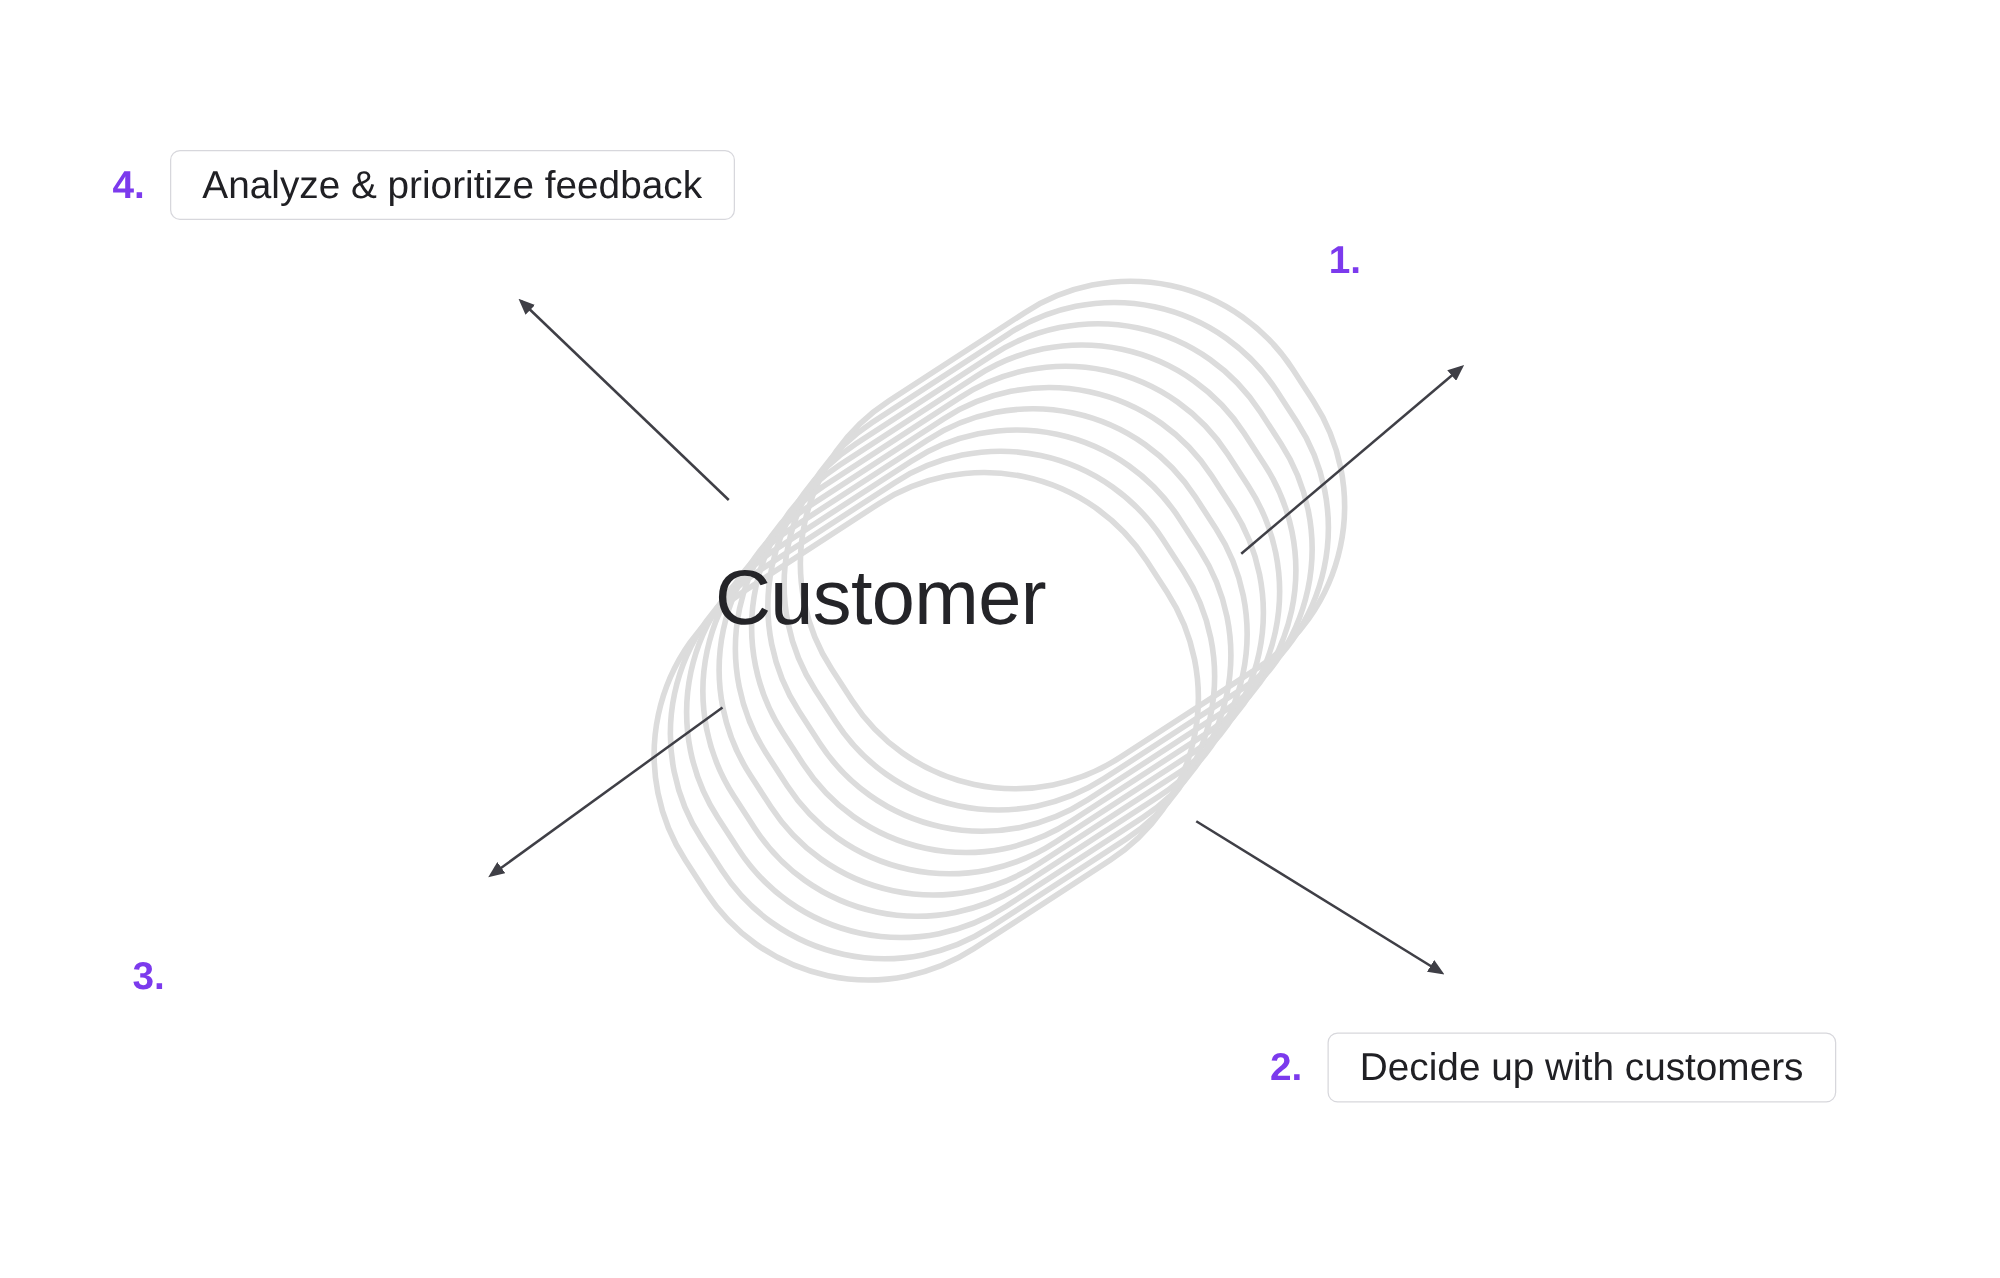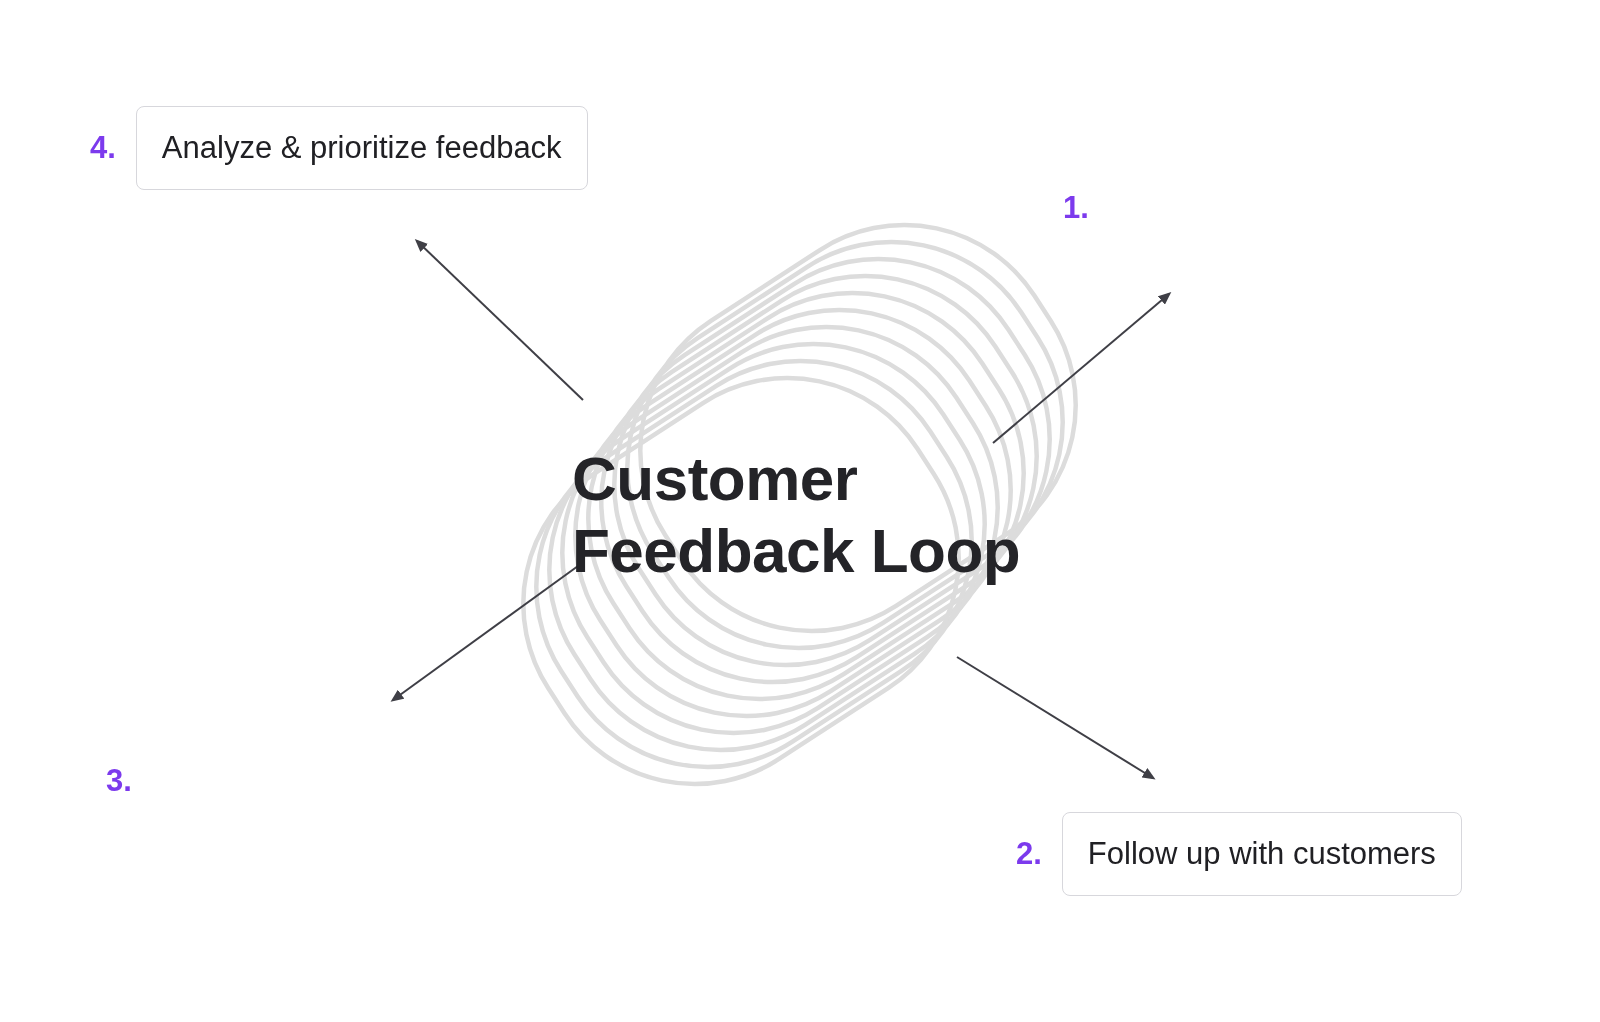--- a/index.html
+++ b/index.html
@@ -35,42 +35,42 @@
   }
   .arrow-head{
     fill:var(--arrow);
   }
   .diagram-title{
     position:absolute;
     left:572px;
     top:443px;
     font-size:62px;
     line-height:72px;
-    font-weight:700;
+    font-weight:400;
     letter-spacing:-0.5px;
     color:var(--title-ink);
     white-space:nowrap;
   }
   .step{
     position:absolute;
     display:flex;
     align-items:center;
     height:74px;
     gap:20px;
   }
   .step-number{
     font-size:31px;
     font-weight:600;
     color:var(--accent);
     white-space:nowrap;
   }
   .step-box{
     display:flex;
     align-items:center;
-    height:84px;
+    height:56px;
     padding:0 25px;
     background:#ffffff;
     border:1px solid var(--box-border);
     border-radius:8px;
     font-size:31px;
     color:var(--ink);
     white-space:nowrap;
   }
   #step-4{left:90px;top:111px;}
   #step-1{left:1063px;top:171px;}
@@ -105,31 +105,30 @@
     <g>
       <line class="arrow-line" x1="583" y1="400" x2="417" y2="241" marker-end="url(#ah)"></line>
       <line class="arrow-line" x1="993" y1="443" x2="1169" y2="294" marker-end="url(#ah)"></line>
       <line class="arrow-line" x1="578" y1="566" x2="393" y2="700" marker-end="url(#ah)"></line>
       <line class="arrow-line" x1="957" y1="657" x2="1153" y2="778" marker-end="url(#ah)"></line>
     </g>
   </svg>
 
   <div class="diagram-title">
     <div>Customer</div>
-    <div>Feedback Loop</div>
   </div>
 
   <div class="step" id="step-1">
     <span class="step-number">1.</span>
   </div>
 
   <div class="step" id="step-2">
     <span class="step-number">2.</span>
     <div class="step-box">
-      <span>Follow up with customers</span>
+      <span>Decide up with customers</span>
     </div>
   </div>
 
   <div class="step" id="step-3">
     <span class="step-number">3.</span>
   </div>
 
   <div class="step" id="step-4">
     <span class="step-number">4.</span>
     <div class="step-box">

